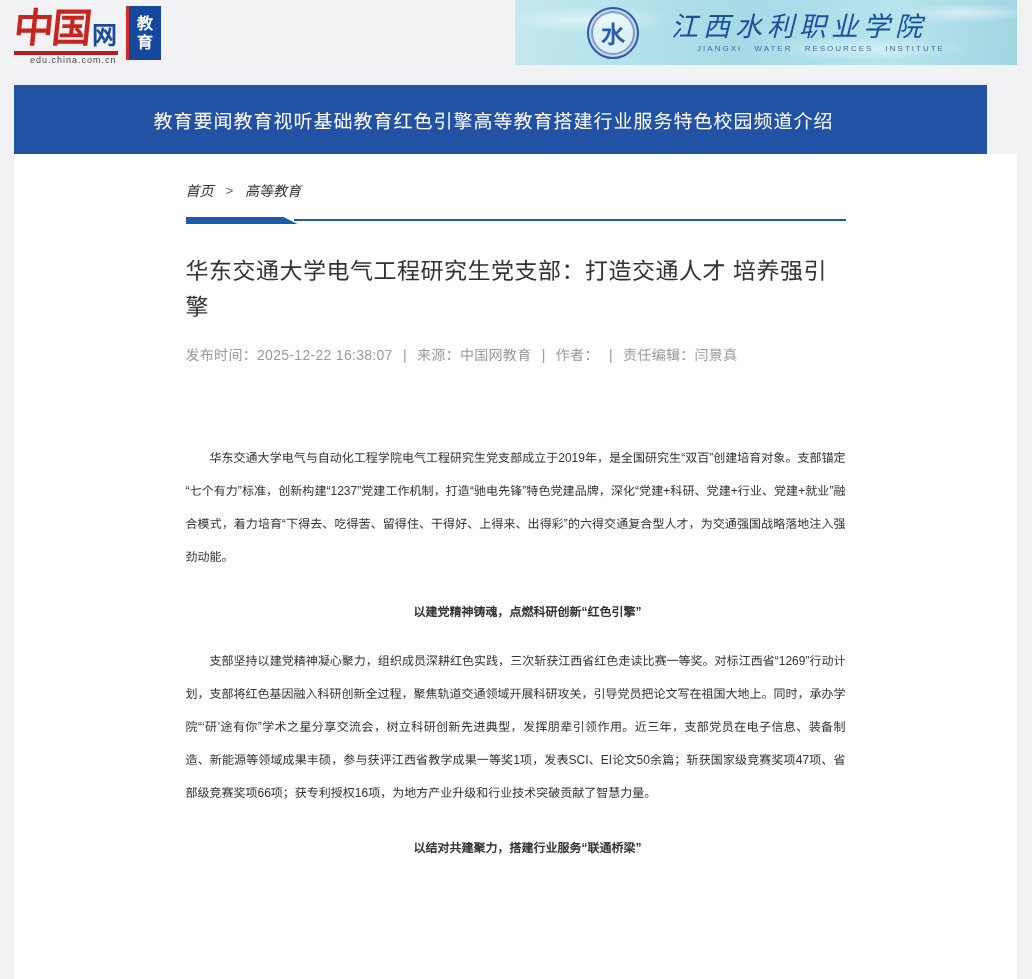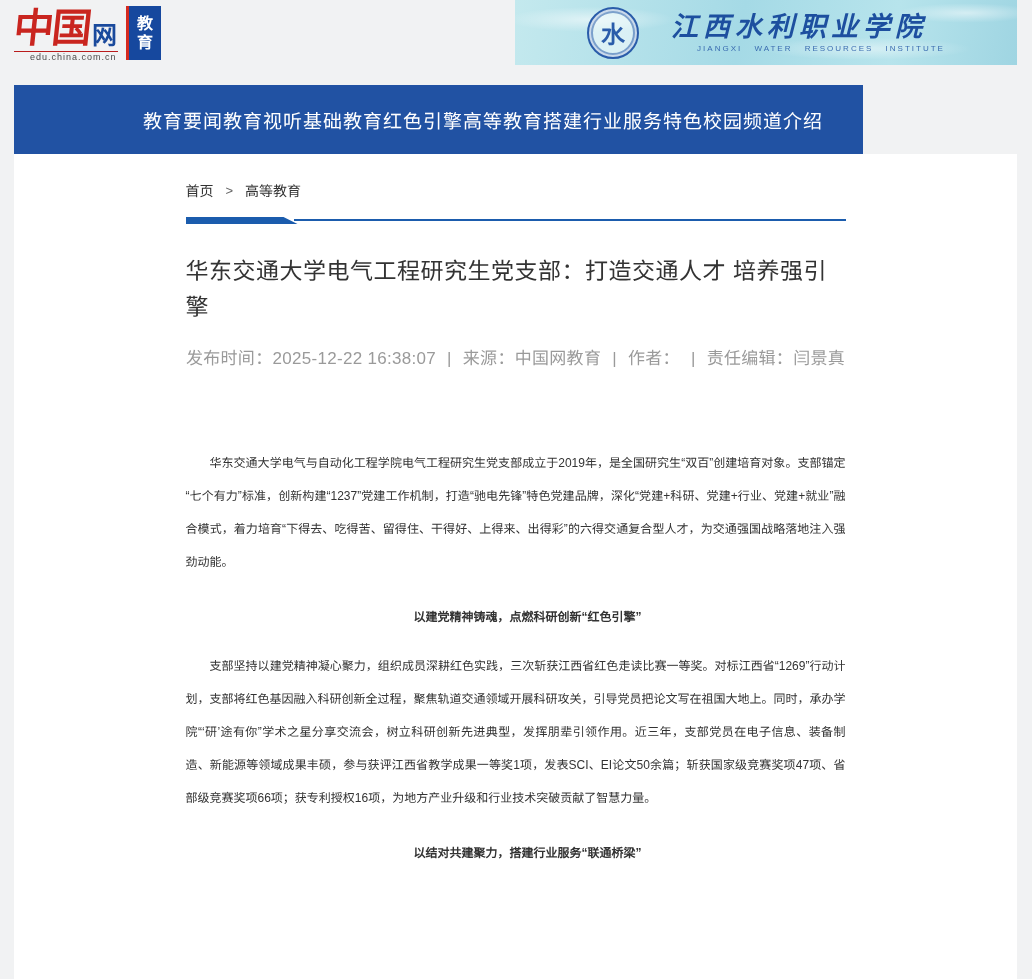--- a/index.html
+++ b/index.html
@@ -15,21 +15,21 @@
   .header { position: relative; height: 85px; background: #f1f2f3; }
 
   .logo { position: absolute; left: 14px; top: 4px; display: flex; align-items: flex-start; cursor: pointer; }
   .logo-textblock { display: flex; flex-direction: column; }
   .logo-main { display: flex; align-items: flex-end; height: 46px; }
   .logo-zhongguo {
     font-size: 40px; font-weight: bold; color: #c9251f;
     transform: skewX(-6deg); letter-spacing: -2px; line-height: 44px;
   }
   .logo-wang { font-size: 25px; font-weight: bold; color: #1a4a9c; line-height: 30px; margin-left: 2px; }
-  .logo-domain { font-size: 9px; color: #4a4a4a; letter-spacing: 1px; padding-left: 16px; margin-top: 1px; border-top: 1px solid #b91c1c; width: 104px; }
+  .logo-domain { font-size: 9px; color: #4a4a4a; letter-spacing: 1px; padding-left: 16px; margin-top: 1px; border-top: 4px solid #b91c1c; width: 104px; }
   .edu-badge {
     margin-left: 8px; margin-top: 2px; width: 35px; height: 54px;
     background: #16489e; border-left: 3px solid #d42a1f;
     display: flex; flex-direction: column; align-items: center; justify-content: center;
     color: #fff; font-size: 16px; font-weight: bold; line-height: 19px;
   }
 
   .banner {
     position: absolute; right: 15px; top: 0; width: 502px; height: 65px;
     background:
@@ -41,66 +41,66 @@
   }
   .seal {
     width: 52px; height: 52px; border-radius: 50%;
     border: 2px solid #2a5caa; background: rgba(250,253,254,0.55);
     display: flex; align-items: center; justify-content: center;
     box-shadow: inset 0 0 0 2px rgba(255,255,255,0.6), inset 0 0 0 4px rgba(42,92,170,0.55);
     color: #2a5caa; font-size: 24px; font-weight: bold; flex: none;
   }
   .banner-text { margin-left: 14px; display: flex; flex-direction: column; align-items: center; }
   .banner-title {
-    font-size: 27px; font-weight: bold; color: #1d4f9f;
+    font-size: 27px; font-weight: normal; color: #1d4f9f;
     letter-spacing: 5px; line-height: 30px; font-style: italic; white-space: nowrap; text-align: right;
   }
   .banner-sub {
     font-size: 8px; color: #3a6cb0; letter-spacing: 2px; word-spacing: 8px;
     margin-top: 2px; align-self: flex-start; padding-left: 6px; white-space: nowrap; margin-left: 38px;
   }
 
   
   .nav {
-    margin-left: 14px; width: 849px; height: 69px; background: #2152a3;
-    display: flex; align-items: center; justify-content: flex-end;
+    margin-left: 14px; width: 973px; height: 69px; background: #2152a3;
+    display: flex; align-items: center; justify-content: center;
     padding: 0 40px 0 26px;
   }
   .nav-item {
     color: #ffffff; font-size: 19px; letter-spacing: 1px;
     cursor: pointer; white-space: nowrap;
   }
 
   
   .content {
     margin-left: 14px; width: 1003px; height: 825px;
     background: #ffffff;
   }
   .article-col { width: 660px; margin: 0 auto; padding-top: 26px; }
 
-  .breadcrumb { font-size: 14px; color: #333; display: flex; align-items: center; margin-bottom: 17px; }
+  .breadcrumb { font-size: 14px; color: #333; display: flex; align-items: center; margin-bottom: 17px; font-style: italic; }
   .breadcrumb .crumb { cursor: pointer; }
   .breadcrumb .sep { color: #666; margin: 0 12px; font-size: 13px; }
 
   .rule { position: relative; height: 7px; }
   .rule-thick {
     position: absolute; left: 0; top: 0; width: 112px; height: 7px;
     background: #1b5cad;
     clip-path: polygon(0 0, calc(100% - 14px) 0, 100% 100%, 0 100%);
   }
   .rule-thin { position: absolute; left: 108px; right: 0; top: 2px; height: 2px; background: #1b5cad; }
 
   .article-title {
     margin-top: 29px; text-align: left;
     font-size: 23px; font-weight: 400; color: #333;
     line-height: 36px; letter-spacing: 0.5px;
   }
   .article-meta {
-    margin-top: 19px; text-align: center;
-    font-size: 17px; color: #9a9a9a; letter-spacing: 0.3px;
+    margin-top: 19px; text-align: left;
+    font-size: 14px; color: #9a9a9a; letter-spacing: 0.3px;
   }
   .article-meta .m-sep { margin: 0 6px; color: #9a9a9a; }
 
   .article-body { margin-top: 78px; }
   .article-body p {
     font-size: 12px; color: #333; line-height: 33px;
     text-indent: 2em; text-align: justify; margin-bottom: 16px;
   }
   .article-body p.subhead {
     font-weight: bold; margin-top: 22px; margin-bottom: 16px; text-align: center;

